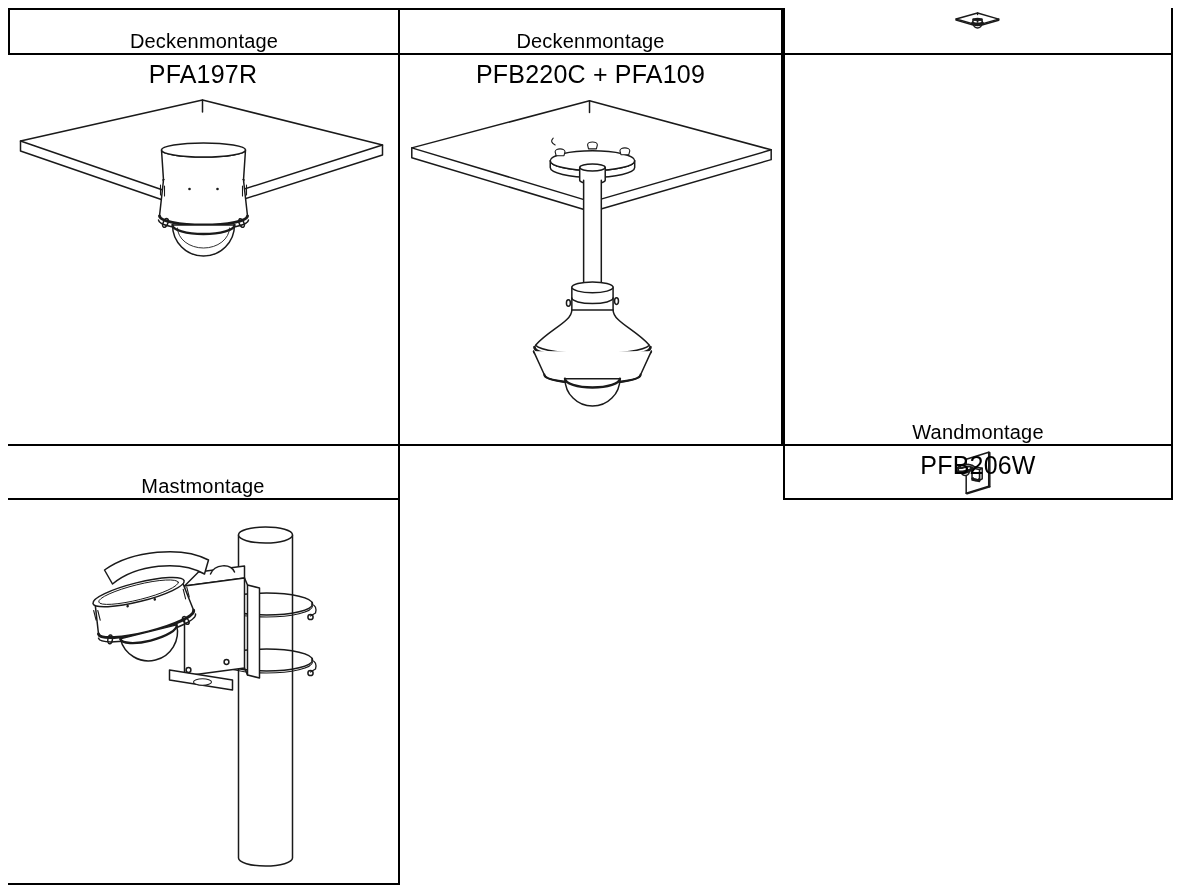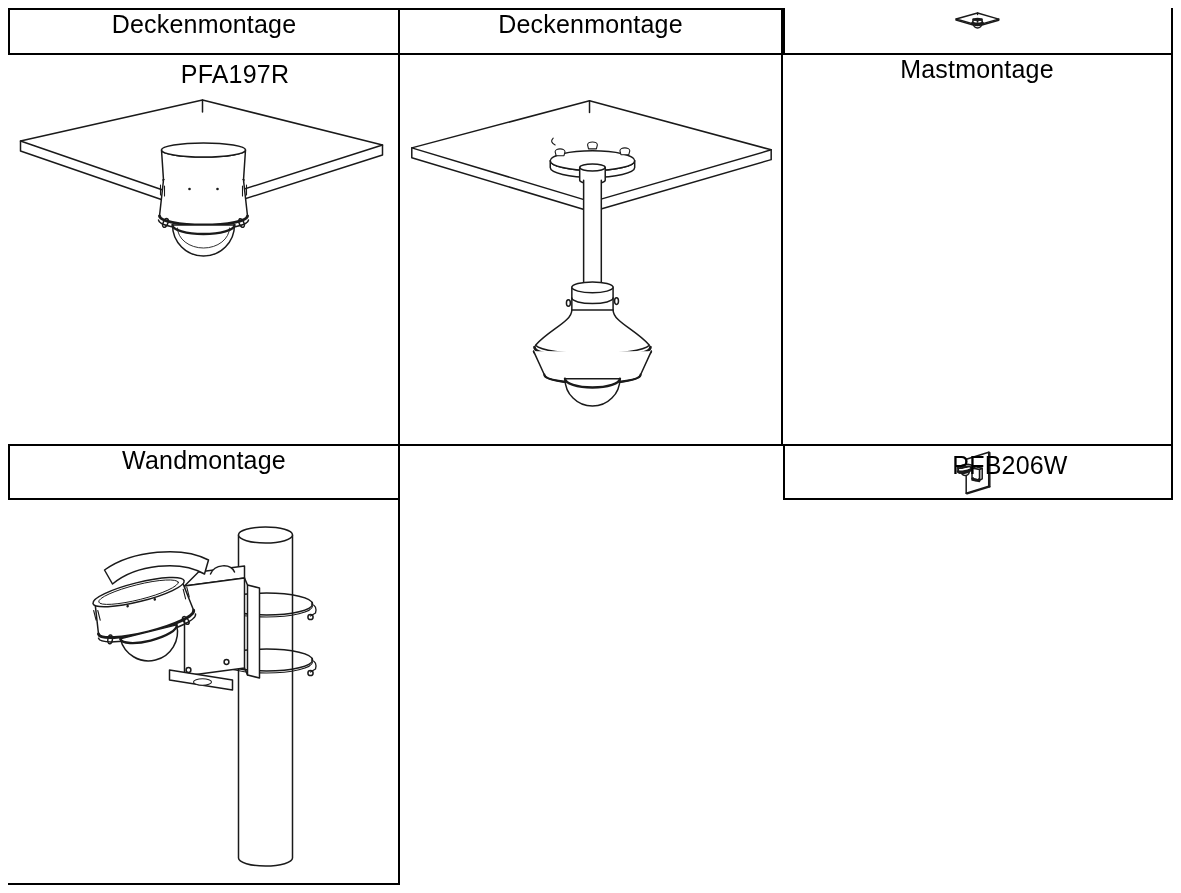--- a/index.html
+++ b/index.html
@@ -32,39 +32,38 @@
   }
   .cell.bordered {
     border-right: 2px solid #000000;
     border-bottom: 2px solid #000000;
   }
   .cell.b-top  { border-top: 2px solid #000000; }
   .cell.b-left { border-left: 2px solid #000000; }
   .cell.no-border { border: none; }
   .hdr {
     display: flex;
-    align-items: flex-start;
+    align-items: flex-end;
     justify-content: center;
-    font-size: 25px;
+    font-size: 20px;
     color: #000000;
     letter-spacing: 0.2px;
     white-space: nowrap;
   }
   .product-label {
     position: absolute;
     top: 5px;
     left: 0;
     width: 100%;
     text-align: center;
     font-size: 25px;
     color: #000000;
     letter-spacing: 0.2px;
     z-index: 2;
     pointer-events: none;
-    margin-left: 32px;
   }
   .diagram {
     position: absolute;
     inset: 0;
     width: 100%;
     height: 100%;
     display: block;
   }
   .diagram path, .diagram ellipse, .diagram line, .diagram circle, .diagram rect {
     vector-effect: non-scaling-stroke;
@@ -130,20 +129,21 @@
           <ellipse cx="153" cy="168" rx="2.3" ry="4.6" transform="rotate(22 153 168)"></ellipse>
           <ellipse cx="229" cy="168" rx="2.3" ry="4.6" transform="rotate(-22 229 168)"></ellipse>
           <path d="M160,170 A31,31 0 0 0 222,170 Z" fill="#ffffff"></path>
           <path d="M160,170 A31,9 0 0 0 222,170" stroke-width="2.4"></path>
           <path d="M165,173 A26,20 0 0 0 217,173" stroke-width="0.9"></path>
         </g>
       </svg>
     </div>
 
     <div class="cell bordered">
+      <div class="product-label">PFB220C + PFA109</div>
 
       <svg class="diagram" viewBox="0 0 388 389" fill="none" stroke="#1a1a1a" stroke-width="1.5" stroke-linejoin="round" stroke-linecap="round">
         <g>
           <path d="M193,43 L378,93 L195,146 L12,91 Z" fill="#ffffff"></path>
           <path d="M193,43 L193,55"></path>
           <path d="M12,91 L12,101 L195,156"></path>
           <path d="M378,93 L378,103 L195,156"></path>
         </g>
         <g>
           <path d="M153,104 A43,10 0 0 0 239,104 L239,111 A43,10 0 0 1 153,111 Z" fill="#ffffff"></path>
@@ -173,25 +173,25 @@
           <ellipse cx="153" cy="312" rx="2.3" ry="4.6" transform="rotate(25 153 312)"></ellipse>
           <ellipse cx="239" cy="312" rx="2.3" ry="4.6" transform="rotate(-25 239 312)"></ellipse>
           <path d="M136,298 L147,322 A49,9 0 0 0 245,322 L256,298" fill="#ffffff"></path>
           <path d="M147,322 A49,9 0 0 0 245,322" stroke-width="2.2"></path>
           <path d="M168,326 A28,28 0 0 0 224,326 Z" fill="#ffffff"></path>
           <path d="M168,326 A28,9 0 0 0 224,326" stroke-width="2.4"></path>
         </g>
       </svg>
     </div>
 
+    <div class="cell bordered b-left hdr">
+      <span>Wandmontage</span>
+    </div>
     <div class="cell bordered hdr">
       <span>Mastmontage</span>
-    </div>
-    <div class="cell bordered b-left hdr">
-      <span>Wandmontage</span>
     </div>
     <div class="cell no-border"></div>
 
     <div class="cell bordered b-left">
       <div class="product-label">PFB206W</div>
 
       <svg class="diagram" viewBox="0 0 388 383" fill="none" stroke="#1a1a1a" stroke-width="1.5" stroke-linejoin="round" stroke-linecap="round">
         <g>
           <path d="M107,98 L273,46 L273,296 L107,348 Z" fill="#ffffff"></path>
           <path d="M273,46 L281,50 L281,300 L273,296"></path>

